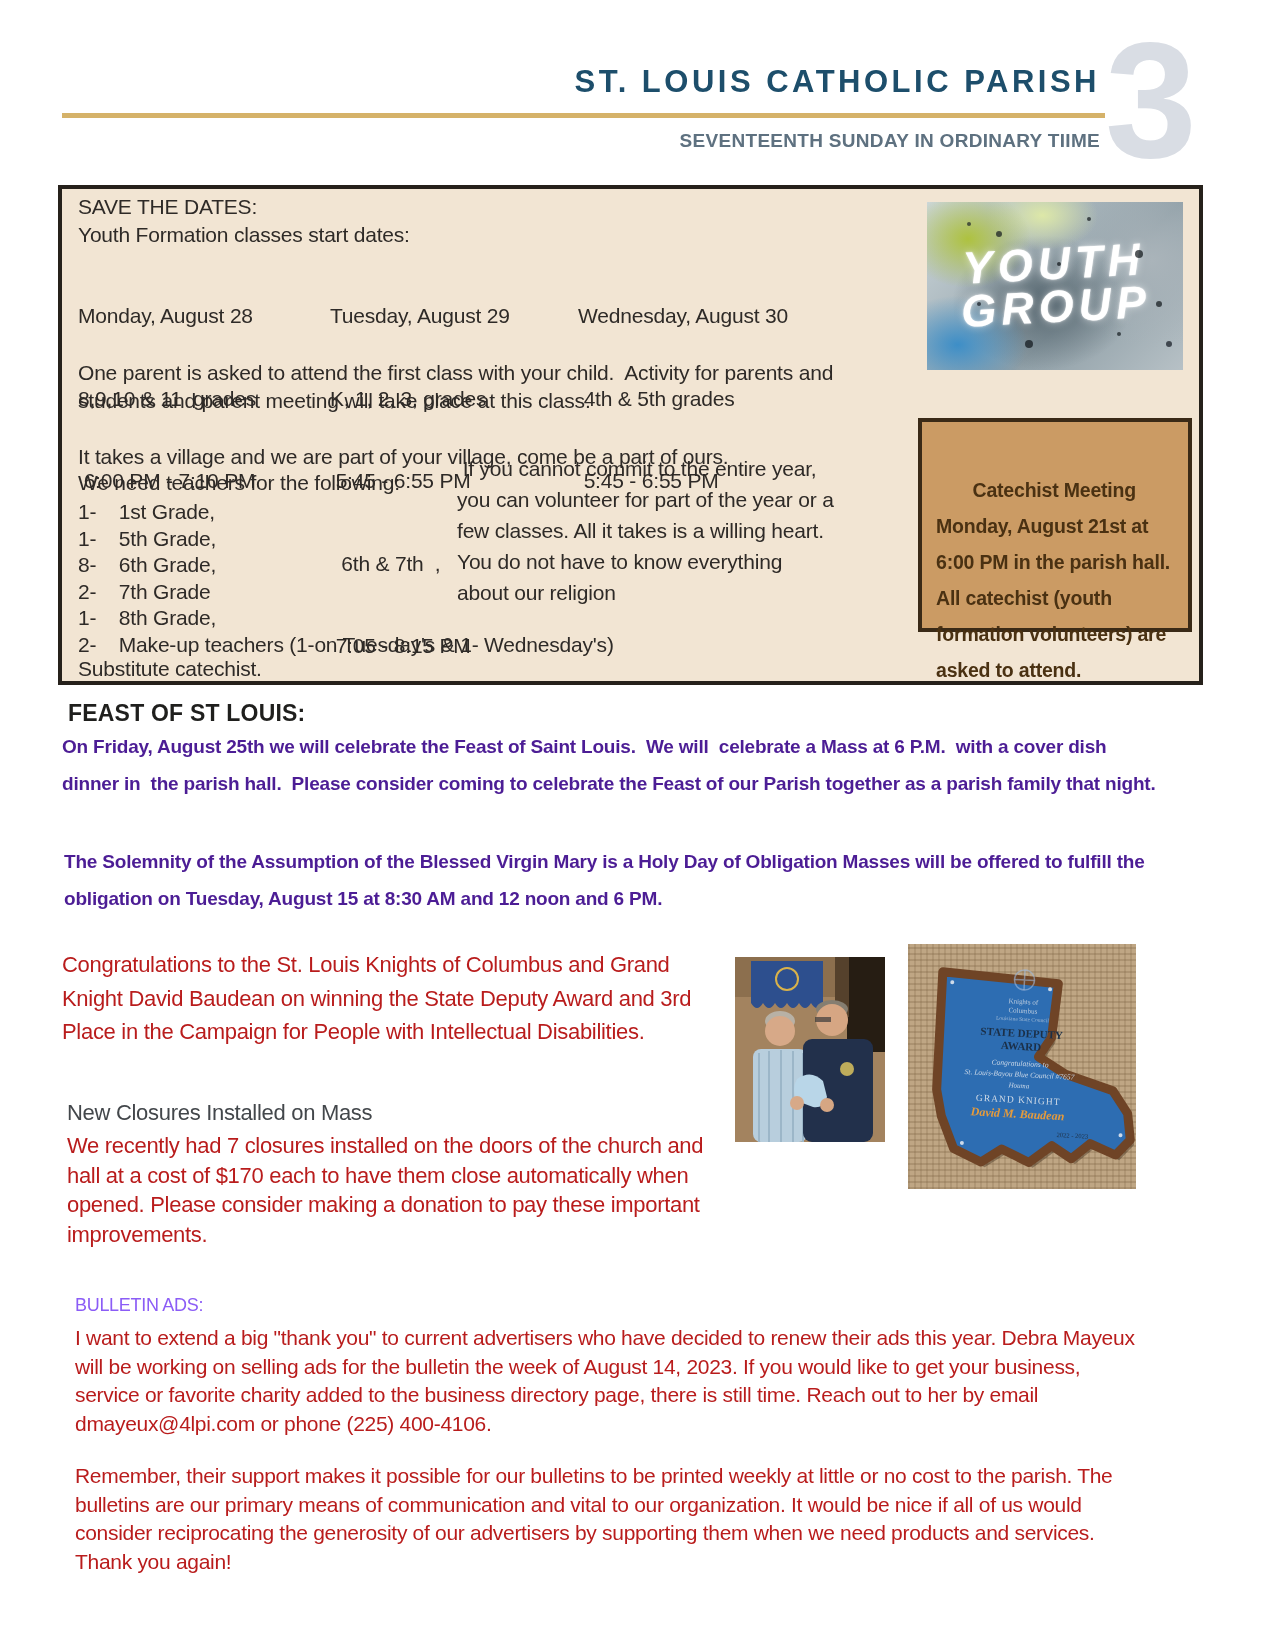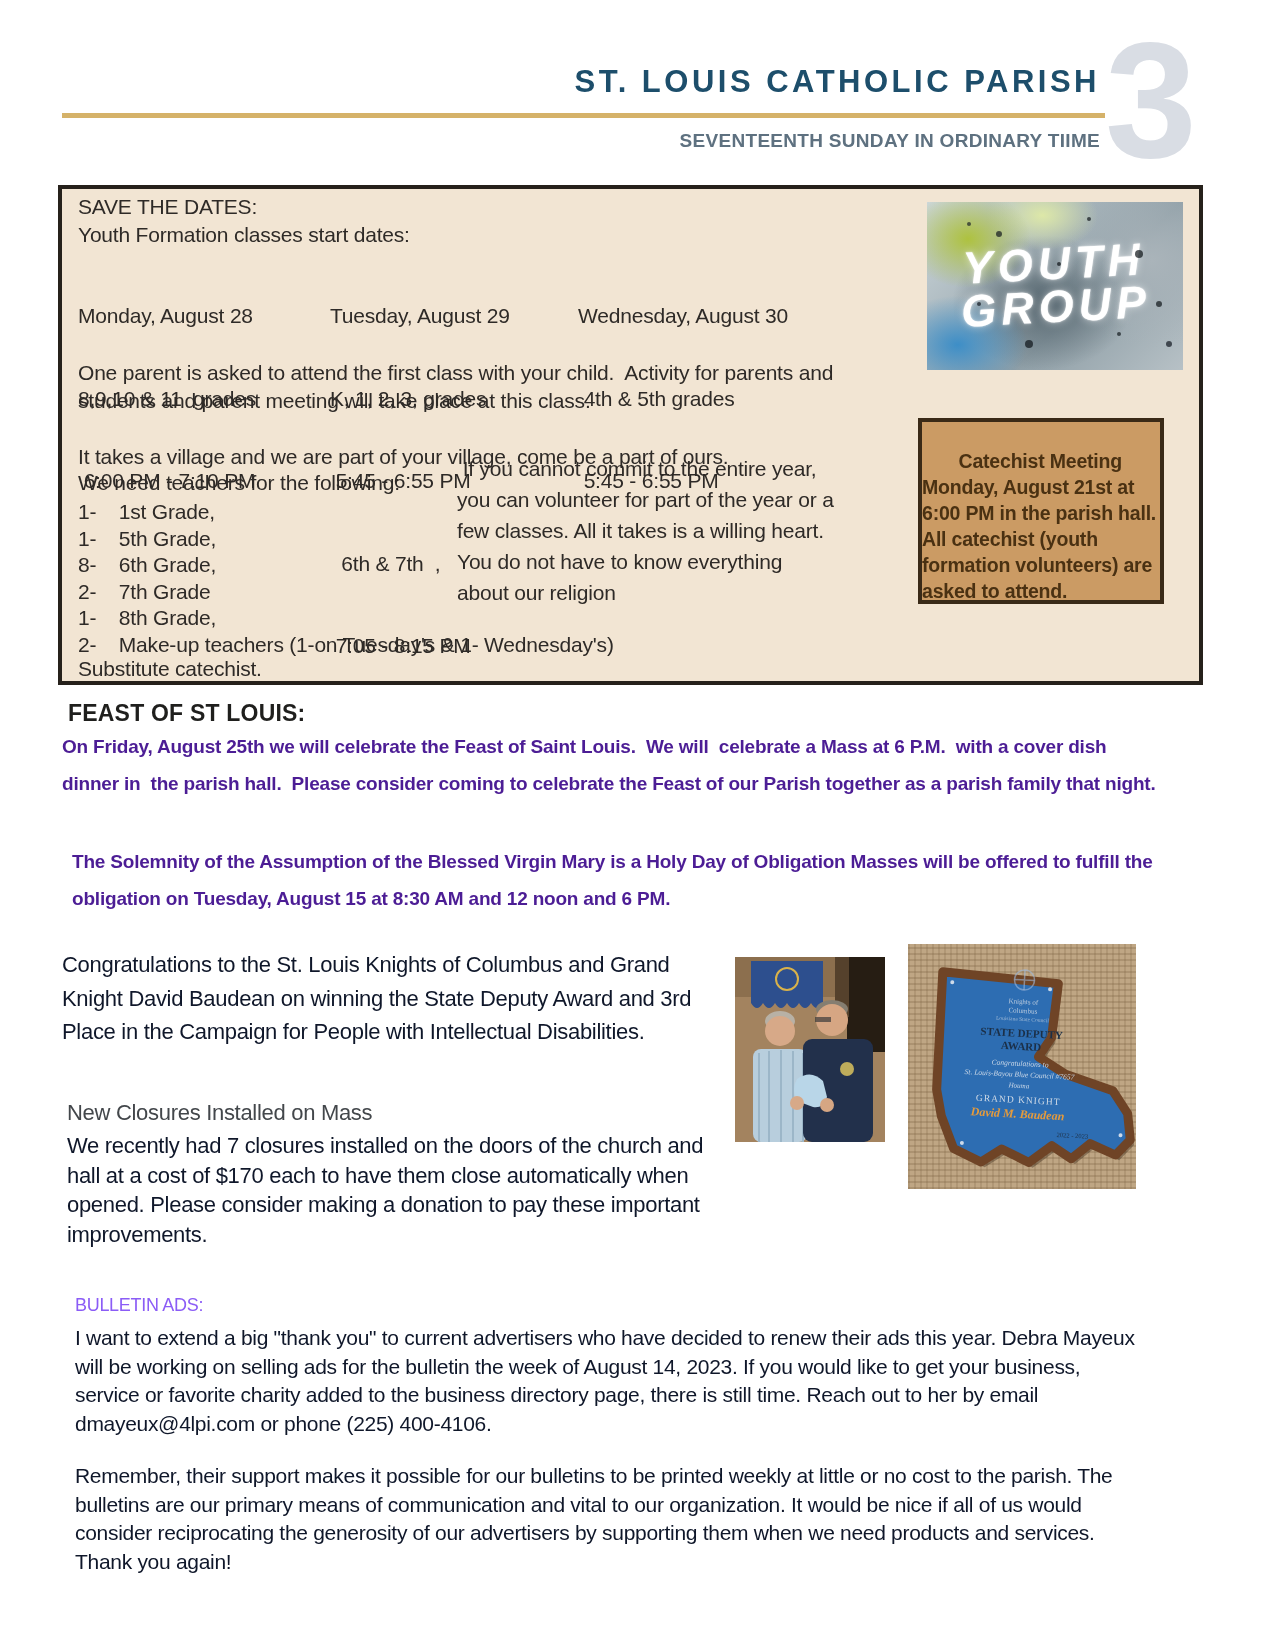--- a/index.html
+++ b/index.html
@@ -71,37 +71,37 @@
     position:relative; text-align:center; transform:rotate(-3deg);
     color:#ffffff; font-weight:700; font-style:italic; font-size:45px;
     letter-spacing:5px; line-height:0.95;
     text-shadow:0 0 8px rgba(255,255,255,.55), 0 0 2px rgba(255,255,255,.8);
   }
 
   
   .catechist-box {
     position:absolute; left:856px; top:229px; width:238px; height:178px;
     background:var(--catechist_bg,#cb9b64); border:4px solid var(--catechist_border,#3a2a17);
-    font-size:19.5px; font-weight:700; line-height:26px;
+    padding:14px; font-size:19.5px; font-weight:700; line-height:36px;
     color:var(--catechist_text,#4a3112); white-space:pre-wrap; letter-spacing:-0.2px;
   }
 
   
   .feast-heading {
     position:absolute; left:68px; top:700px;
     font-size:23px; font-weight:800; color:#1f1f1d; letter-spacing:0.2px;
   }
   .bold-para {
     position:absolute; font-size:19px; font-weight:700; color:#4c1d95;
     line-height:37px; white-space:pre-wrap; letter-spacing:-0.2px;
   }
   .feast-para { left:62px; top:728px; width:1105px; }
-  .solemnity-para { left:64px; top:843px; width:1105px;margin-left:8px; }
-
-  .body-para { position:absolute; font-size:22px; color:#0f172a; letter-spacing:-0.3px; white-space:pre-wrap; }
+  .solemnity-para { left:64px; top:843px; width:1105px; }
+
+  .body-para { position:absolute; font-size:22px; color:#b91c1c; letter-spacing:-0.3px; white-space:pre-wrap; }
   .congrats-para { left:62px; top:948px; width:655px; line-height:33.5px; }
   .closures-heading { position:absolute; left:67px; top:1100px; font-size:22px; color:#43474b; letter-spacing:-0.3px; }
   .closures-para { left:67px; top:1131px; width:645px; line-height:29.5px; }
   .ads-heading { position:absolute; left:75px; top:1295px; font-size:18px; color:#8b5cf6; letter-spacing:-0.3px; }
   .ads-para { left:75px; top:1324px; width:1075px; font-size:21px; line-height:28.5px; }
   .thanks-para { left:75px; top:1462px; width:1075px; font-size:21px; line-height:28.5px; }
 
   
   .photo-men { position:absolute; left:735px; top:957px; width:150px; height:185px; overflow:hidden; }
   .photo-plaque {

